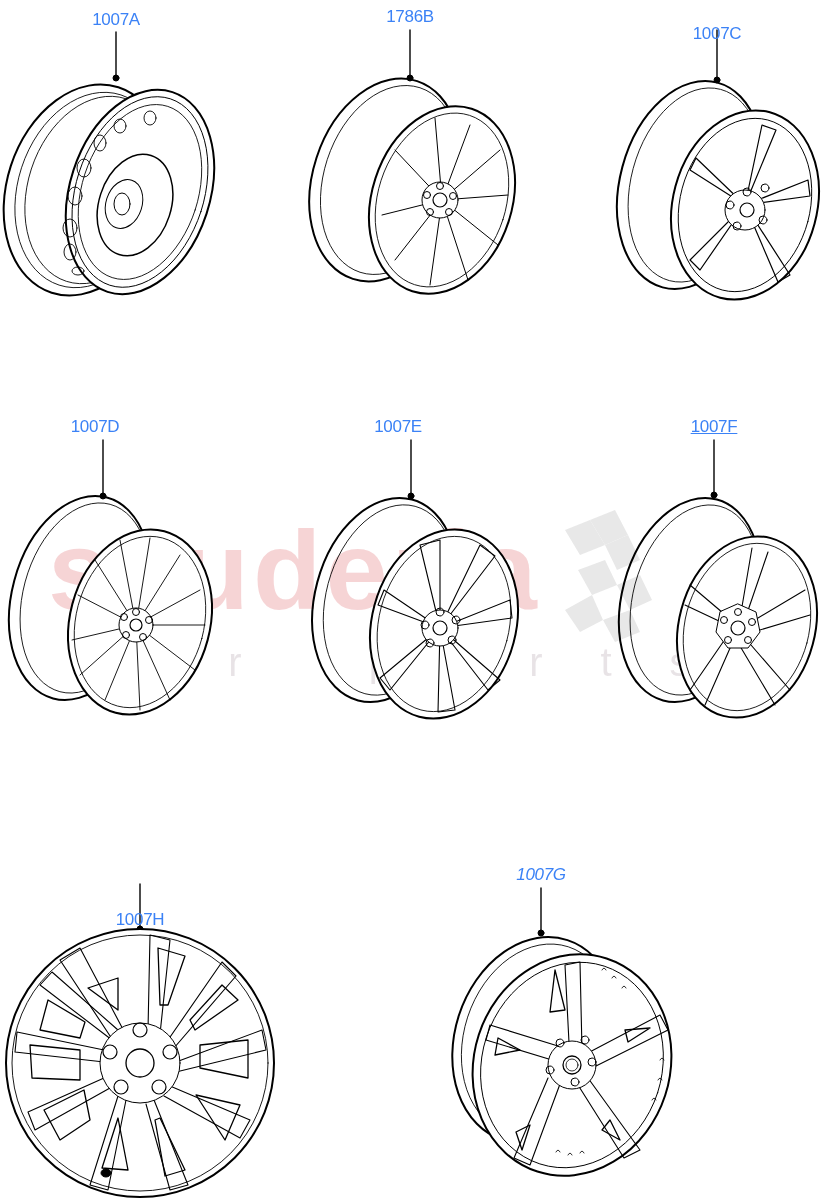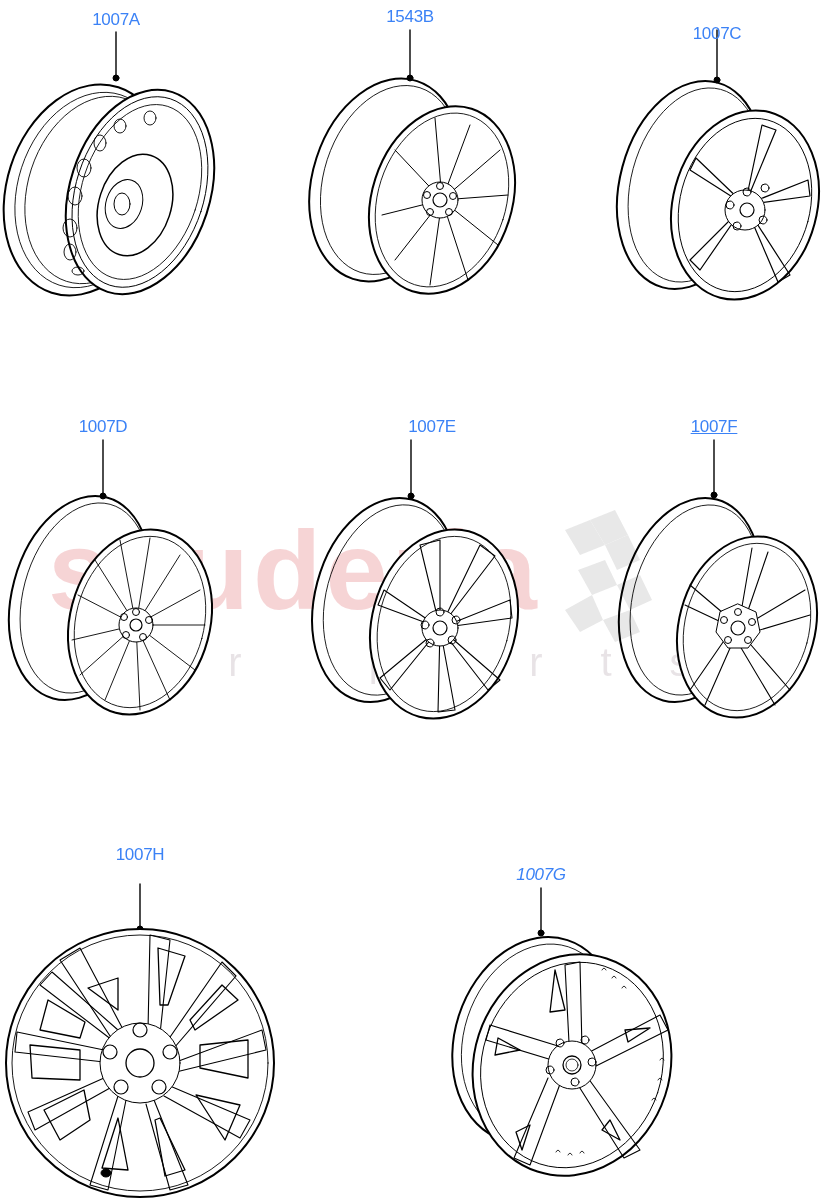--- a/index.html
+++ b/index.html
@@ -281,20 +281,20 @@
             <path d="M652,1100 q2,-4 4,0"></path>
           <path d="M556,1152 q2,-4 4,0"></path>
             <path d="M568,1155 q2,-4 4,0"></path>
             <path d="M580,1153 q2,-4 4,0"></path>
         </g>
       </g>
     </g>
   </svg>
 
   <div class="callout-label" style="left:116px; top:10px;">1007A</div>
-  <div class="callout-label" style="left:410px; top:7px;">1543B</div>
+  <div class="callout-label" style="left:410px; top:7px;">1786B</div>
   <div class="callout-label" style="left:717px; top:24px;">1007C</div>
-  <div class="callout-label" style="left:103px; top:417px;">1007D</div>
-  <div class="callout-label" style="left:432px; top:417px;">1007E</div>
+  <div class="callout-label" style="left:95px; top:417px;">1007D</div>
+  <div class="callout-label" style="left:398px; top:417px;">1007E</div>
   <div class="callout-label" style="left:714px; top:417px;text-decoration:underline;">1007F</div>
-  <div class="callout-label" style="left:140px; top:845px;">1007H</div>
+  <div class="callout-label" style="left:140px; top:910px;">1007H</div>
   <div class="callout-label" style="left:541px; top:865px;font-style:italic;">1007G</div>
 </div>
 
 </body></html>

